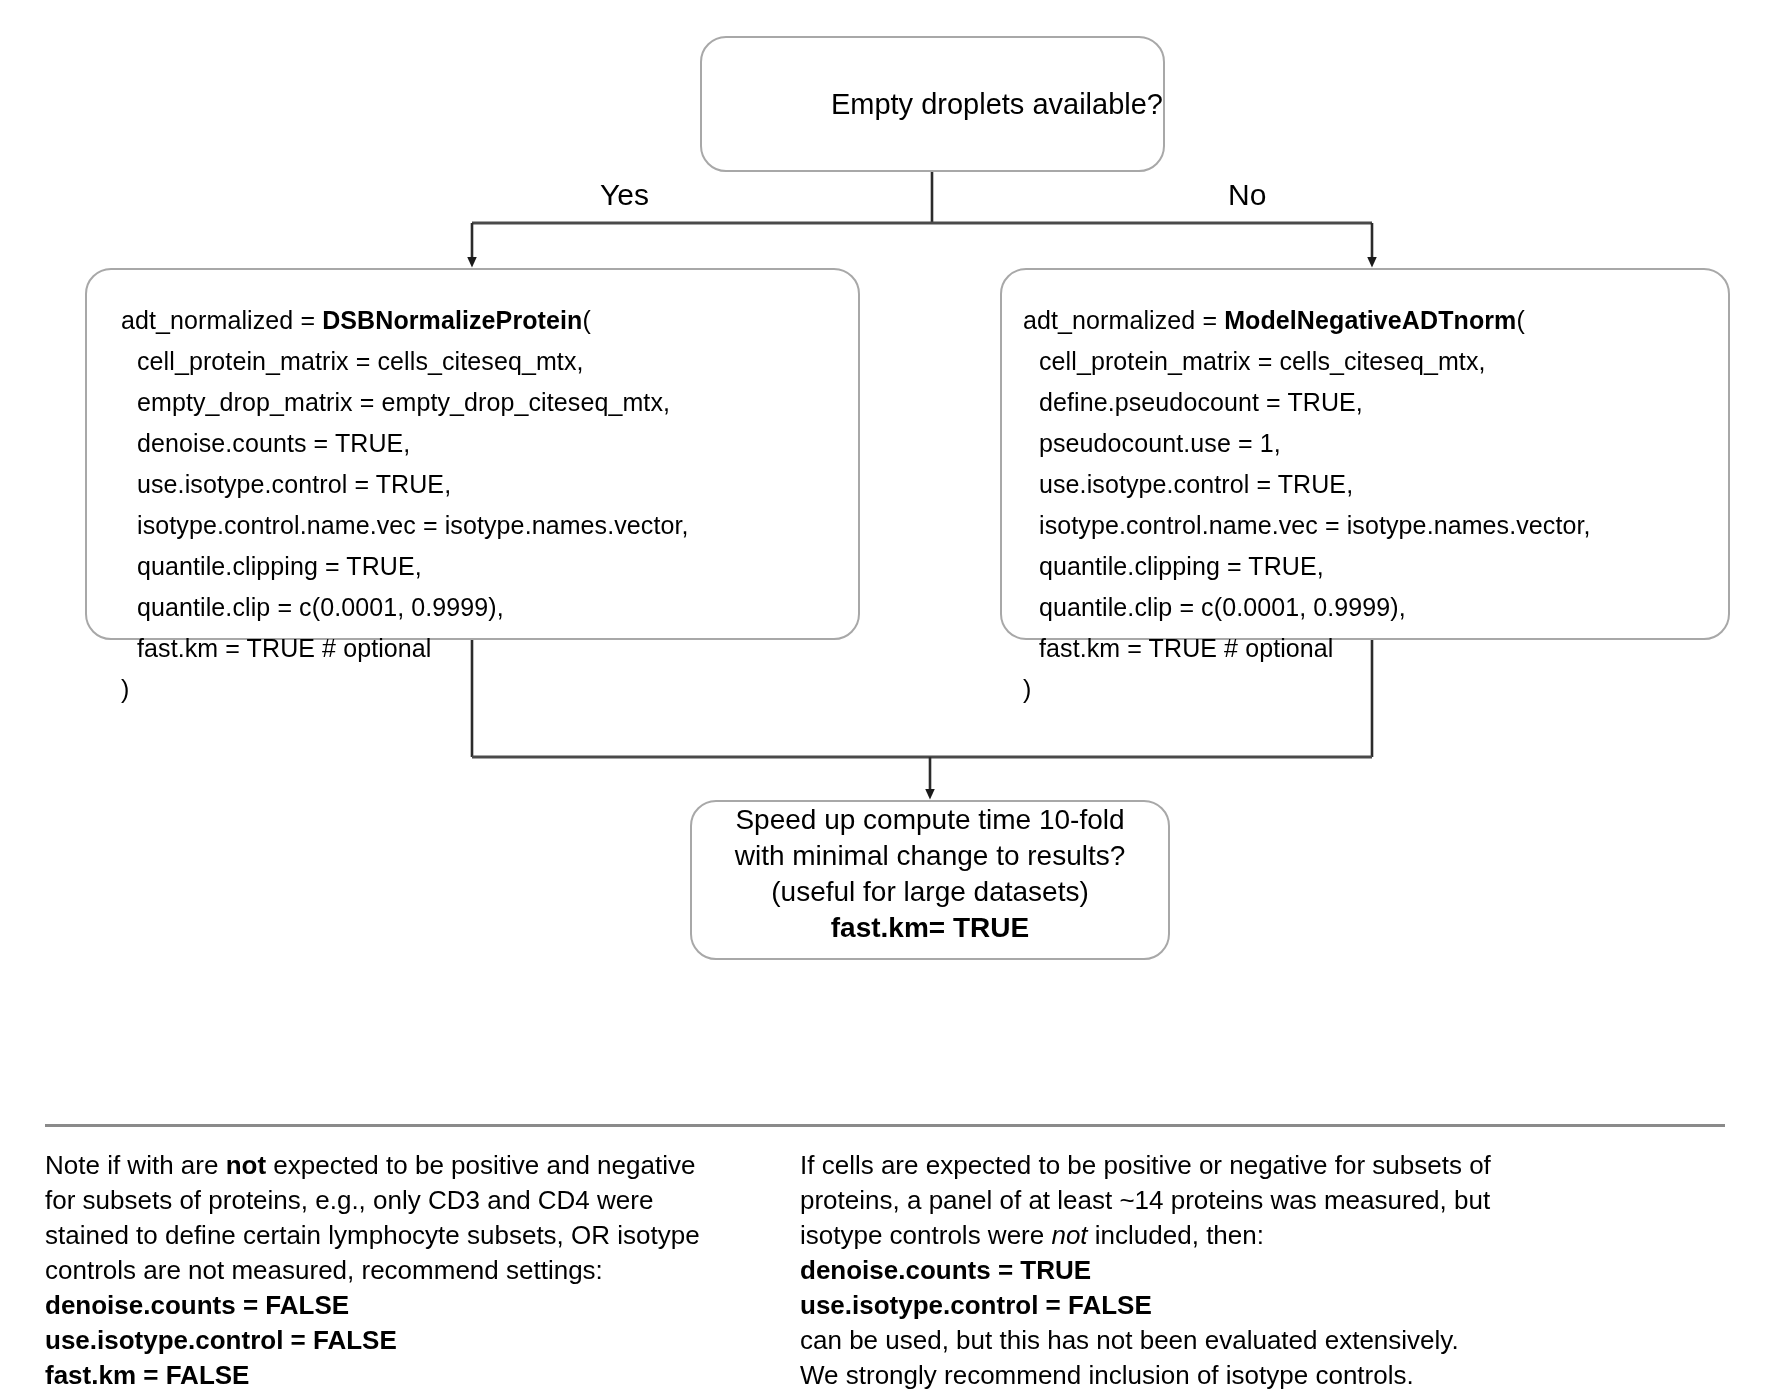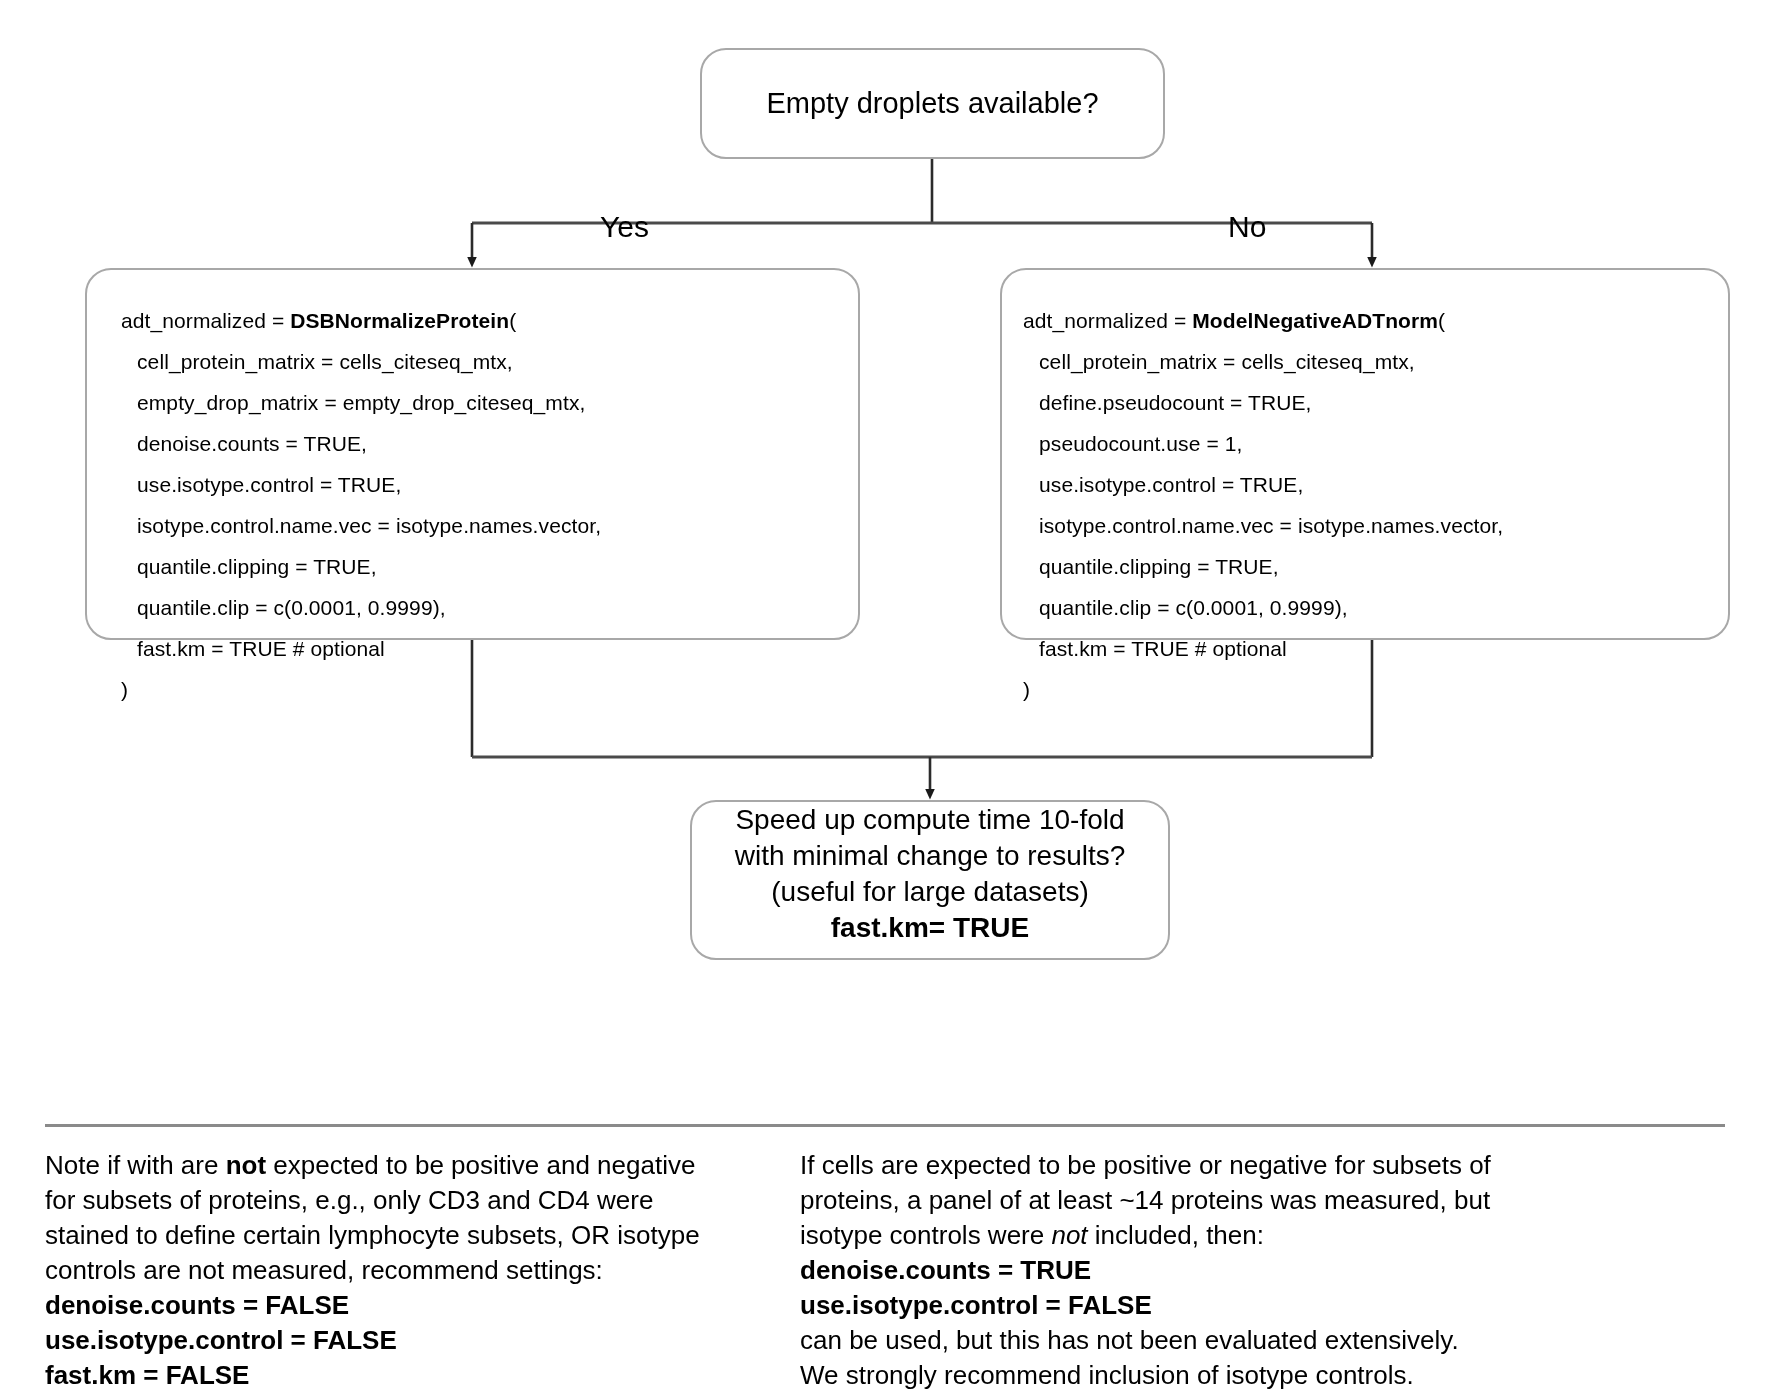--- a/index.html
+++ b/index.html
@@ -35,26 +35,26 @@
     position: absolute;
     box-sizing: border-box;
     background: #ffffff;
     border: 2px solid #a8a8a8;
     border-radius: 26px;
   }
 
   
   #node-root {
     left: 700px;
-    top: 48px;
+    top: 36px;
     width: 465px;
-    height: 111px;
+    height: 136px;
     display: flex;
     align-items: center;
-    justify-content: center;
+    justify-content: flex-end;
   }
   #node-root .node-text {
     font-size: 29px;
     line-height: 1.25;
     text-align: center;
     white-space: nowrap;
   }
 
   
   .code-node {
@@ -67,21 +67,21 @@
     height: 372px;
   }
   #node-mna {
     left: 1000px;
     top: 268px;
     width: 730px;
     height: 372px;
     padding-left: 21px;
   }
   .code-block {
-    font-size: 21px;
+    font-size: 25px;
     line-height: 41px;
     white-space: pre;
     letter-spacing: 0.1px;
   }
   .code-line { display: block; }
   .code-line.indent { padding-left: 16px; }
   .fn-name { font-weight: bold; }
 
   
   #node-fastkm {
@@ -99,21 +99,20 @@
     text-align: center;
   }
   #node-fastkm .bold-line { font-weight: bold; }
 
   
   .branch-label {
     position: absolute;
     font-size: 30px;
     line-height: 1;
     color: #000000;
-    margin-top: 32px;
   }
   #label-yes { left: 600px; top: 180px; }
   #label-no  { left: 1228px; top: 180px; }
 
   
   #footer-rule {
     position: absolute;
     left: 45px;
     top: 1124px;
     width: 1680px;

